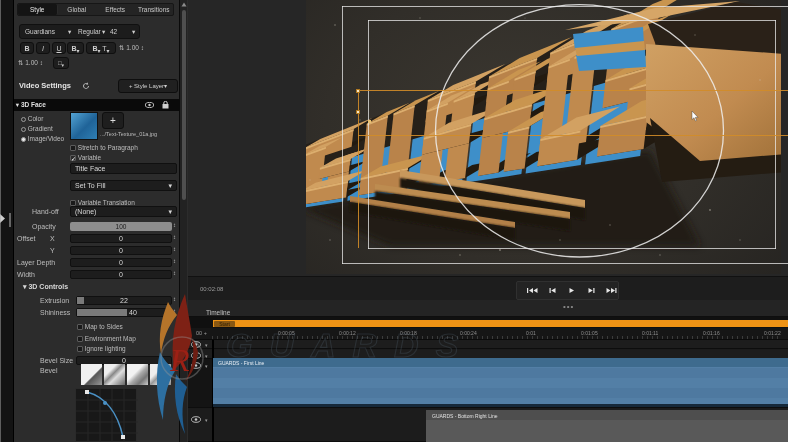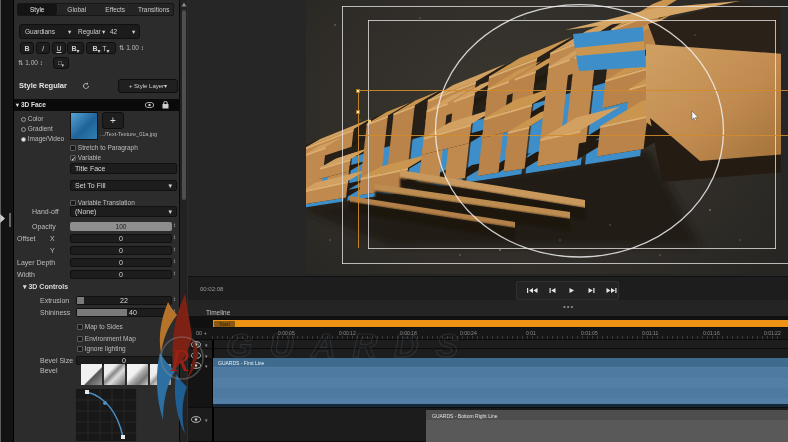--- a/index.html
+++ b/index.html
@@ -376,21 +376,21 @@
 
   <div class="abs btngrp" style="left:20px;top:42px;width:14px;height:12px;text-align:center;line-height:11px"><b>B</b></div>
   <div class="abs btngrp" style="left:36px;top:42px;width:14px;height:12px;text-align:center;line-height:11px"><i>I</i></div>
   <div class="abs btngrp" style="left:52px;top:42px;width:14px;height:12px;text-align:center;line-height:11px"><u>U</u></div>
   <div class="abs btngrp" style="left:67px;top:42px;width:17px;height:12px;text-align:center;line-height:11px"><b>B</b><sub>▾</sub></div>
   <div class="abs btngrp" style="left:86px;top:42px;width:30px;height:12px;text-align:center;line-height:11px"><b>B</b><sub>▾</sub> T<sub>▾</sub></div>
   <div class="abs lbl" style="left:119px;top:44px;font-size:6.5px">⇅ 1.00 ↕</div>
   <div class="abs lbl" style="left:18px;top:59px;font-size:6.5px">⇅ 1.00 ↕</div>
   <div class="abs btngrp" style="left:53px;top:57px;width:16px;height:12px;text-align:center;line-height:11px;font-size:6px">□<sub>▾</sub></div>
 
-  <div class="abs" id="stylehdr">Style Regular</div>
+  <div class="abs" id="stylehdr">Video Settings</div>
   <svg class="abs" style="left:82px;top:82px" width="8" height="8" viewBox="0 0 8 8">
       <path d="M6.5,4 a2.5,2.5 0 1 1 -1,-2" fill="none" stroke="#b8b8b8" stroke-width="1"></path>
       <path d="M5.5,0.2 L6.2,2.4 L4,2.6 Z" fill="#b8b8b8"></path>
     </svg>
   <div class="abs" id="stylebtn">+ Style Layer▾</div>
   <div class="abs" id="facebar">&nbsp;▾ <b>3D Face</b><svg style="position:absolute;right:26px;top:3px" width="9" height="6" viewBox="0 0 9 6">
         <ellipse cx="4.5" cy="3" rx="4.2" ry="2.6" fill="none" stroke="#cfcfcf" stroke-width="0.9"></ellipse>
         <circle cx="4.5" cy="3" r="1.2" fill="#cfcfcf"></circle>
       </svg><svg style="position:absolute;right:11px;top:2px" width="7" height="8" viewBox="0 0 7 8">
         <rect x="0.5" y="3" width="6" height="4.5" fill="#cfcfcf"></rect>

